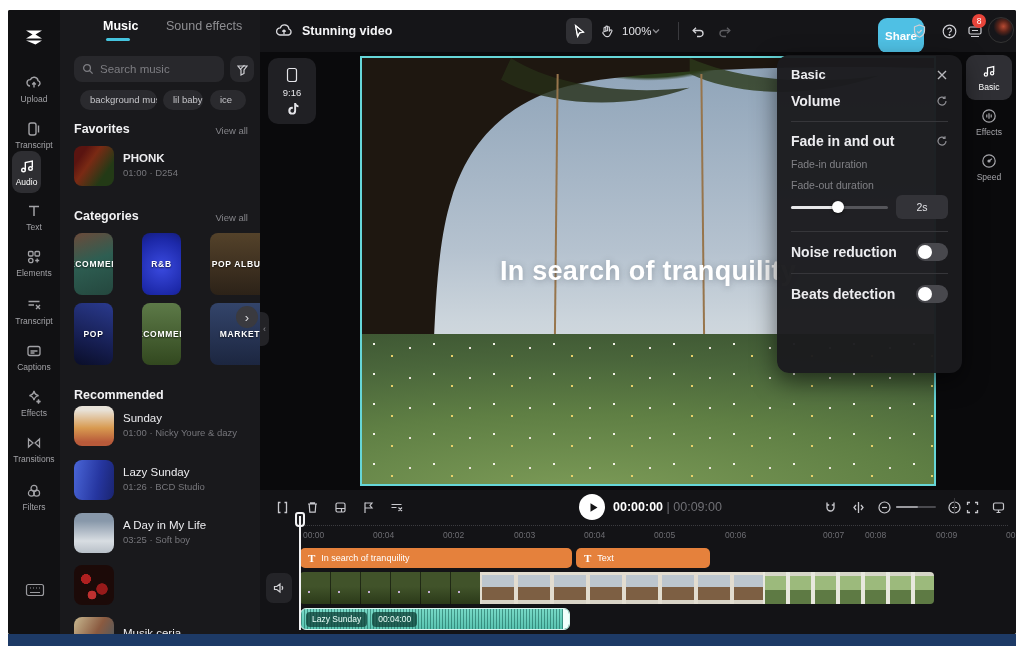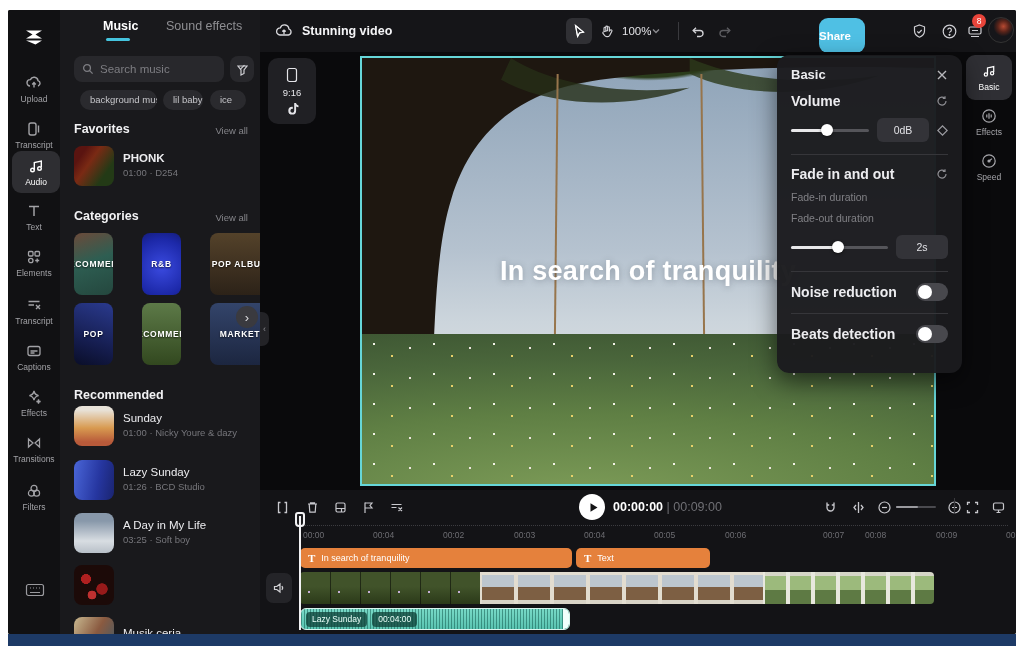--- a/index.html
+++ b/index.html
@@ -6,21 +6,21 @@
   html,body { width:1024px; height:652px; background:#fff; font-family:"Liberation Sans", sans-serif; overflow:hidden; }
   .app { position:absolute; left:8px; top:10px; width:1008px; height:624px; background:#141416; overflow:hidden; border-radius:2px; }
   .bottom-strip { position:absolute; left:8px; top:634px; width:1008px; height:12px; background:#1d3a66; }
   svg { display:block; }
 
   
   .rail { position:absolute; left:0; top:0; width:52px; height:624px; background:#111113; }
   .logo { position:absolute; left:14px; top:16px; width:24px; height:24px; color:#fff; }
   .rail-item { position:absolute; left:0; width:52px; height:42px; display:flex; flex-direction:column; align-items:center; justify-content:center; gap:2px; color:#a2a2a6; cursor:pointer; }
   .rail-item .rlabel { font-size:8.5px; }
-  .rail-item.active { background:#2e2e32; border-radius:9px; left:4px; width:48px; color:#fff; }
+  .rail-item.active { background:#2e2e32; border-radius:9px; left:4px; width:29px; color:#fff; }
   .shortcut-btn { position:absolute; left:17px; top:572px; width:20px; height:16px; color:#9a9a9e; }
 
   
   .panel { position:absolute; left:52px; top:0; width:200px; height:624px; background:#19191c; overflow:hidden; }
   .tab { position:absolute; top:9px; font-size:12.5px; color:#8e8e92; cursor:pointer; }
   .tab.active { color:#fff; font-weight:bold; }
   .tab-underline { position:absolute; left:46px; top:28px; width:24px; height:3px; border-radius:2px; background:#45c4de; }
   .search-box { position:absolute; left:14px; top:46px; width:150px; height:26px; background:#28282c; border-radius:8px; display:flex; align-items:center; padding:0 8px; gap:6px; color:#7d7d82; font-size:11.5px; }
   .filter-btn { position:absolute; left:170px; top:46px; width:24px; height:26px; background:#28282c; border-radius:8px; display:flex; align-items:center; justify-content:center; color:#cfcfd4; }
   .chip { position:absolute; top:80px; height:20px; background:#2a2a2e; border-radius:10px; color:#c6c6ca; font-size:9.5px; line-height:20px; padding:0 10px; white-space:nowrap; overflow:hidden; }
@@ -47,21 +47,21 @@
   .collapse-handle { position:absolute; left:252px; top:302px; width:9px; height:34px; background:#232327; border-radius:0 7px 7px 0; color:#8b8b90; font-size:9px; display:flex; align-items:center; justify-content:center; cursor:pointer; z-index:5; }
 
   
   .topbar { position:absolute; left:252px; top:0; width:756px; height:42px; background:#151518; display:flex; align-items:center; }
   .proj-title { position:absolute; left:42px; top:14px; font-size:12.5px; font-weight:bold; color:#f5f5f7; }
   .cloud-ic { position:absolute; left:14px; top:11px; color:#d8d8dc; }
   .tb-btn { position:absolute; top:8px; width:26px; height:26px; border-radius:6px; display:flex; align-items:center; justify-content:center; color:#d2d2d6; cursor:pointer; }
   .tb-btn.sel { background:#303034; color:#fff; }
   .zoom-lvl { position:absolute; left:362px; top:15px; font-size:11.5px; color:#e2e2e6; cursor:pointer; }
   .tb-divider { position:absolute; left:418px; top:12px; width:1px; height:18px; background:#3a3a3e; }
-  .share-btn { position:absolute; left:559px; top:8px; width:46px; height:35px; border-radius:9px; background:#4fc0e4; color:#fff; font-size:11.5px; font-weight:bold; display:flex; align-items:center; justify-content:flex-start; cursor:pointer; }
+  .share-btn { position:absolute; left:618px; top:8px; width:46px; height:35px; border-radius:9px; background:#4fc0e4; color:#fff; font-size:11.5px; font-weight:bold; display:flex; align-items:center; justify-content:center; cursor:pointer; }
   .round-ic { position:absolute; top:10px; width:22px; height:22px; color:#cfcfd4; display:flex; align-items:center; justify-content:center; cursor:pointer; }
   .badge { position:absolute; left:712px; top:4px; min-width:14px; height:14px; border-radius:7px; background:#e8443a; color:#fff; font-size:8.5px; line-height:14px; text-align:center; padding:0 3px; }
   .avatar { position:absolute; left:728px; top:7px; width:26px; height:26px; border-radius:50%; background:radial-gradient(10px 10px at 60% 35%,#b84a32 0%,#5a241a 55%,#16161a 100%); border:1px solid #333; cursor:pointer; }
 
   
   .preview { position:absolute; left:252px; top:42px; width:756px; height:438px; background:#0a0a0c; }
   .ratio-pill { position:absolute; left:8px; top:6px; width:48px; height:66px; background:#202024; border-radius:10px; display:flex; flex-direction:column; align-items:center; justify-content:center; gap:4px; color:#e4e4e8; cursor:pointer; z-index:4; }
   .ratio-lbl { font-size:9.5px; }
   .canvas { position:absolute; left:100px; top:4px; width:576px; height:430px; border:2px solid #66d6d8; overflow:hidden; background:linear-gradient(180deg,#8ea3b8 0%,#b5c2cf 45%,#ccd5dc 62%,#d4dade 70%); cursor:pointer; }
   .foliage { position:absolute; left:0; top:0; width:100%; height:120px;
@@ -480,46 +480,33 @@
       </div>
       <div class="bp-row">
         <span class="bp-label">Volume</span>
         <span class="reset-ic">
             <svg width="12" height="12" viewBox="0 0 12 12" fill="none" stroke="currentColor" stroke-width="1.2">
               <path d="M10 6a4 4 0 1 1-1.2-2.8"></path>
               <path d="M9 1.2v2.2H6.8"></path>
             </svg>
           </span>
       </div>
-      <div class="slider-row">
-        <div class="slider">
-          <div class="track"></div>
-            <div class="fill" style="width:46%"></div>
-            <div class="knob" style="left:calc(46% - 6px)"></div>
-        </div>
-        <div class="val-box">0dB</div>
-        <span class="diamond-ic">
-            <svg width="11" height="11" viewBox="0 0 11 11" fill="none" stroke="currentColor" stroke-width="1.2">
-              <rect x="2.2" y="2.2" width="6.6" height="6.6" transform="rotate(45 5.5 5.5)"></rect>
-            </svg>
-          </span>
-      </div>
       <hr class="bp-hr">
       <div class="bp-row">
         <span class="bp-label">Fade in and out</span>
         <span class="reset-ic">
             <svg width="12" height="12" viewBox="0 0 12 12" fill="none" stroke="currentColor" stroke-width="1.2">
               <path d="M10 6a4 4 0 1 1-1.2-2.8"></path>
               <path d="M9 1.2v2.2H6.8"></path>
             </svg>
           </span>
       </div>
       <div class="bp-sublabel">Fade-in duration</div>
       <div class="bp-sublabel">Fade-out duration</div>
-      <div class="slider-row" style="margin-top:11px">
+      <div class="slider-row" style="margin-top:4px">
         <div class="slider">
           <div class="track"></div>
             <div class="fill" style="width:48%"></div>
             <div class="knob" style="left:calc(48% - 6px)"></div>
         </div>
         <div class="val-box">2s</div>
       </div>
       <hr class="bp-hr">
       <div class="bp-row">
         <span class="bp-label">Noise reduction</span>

